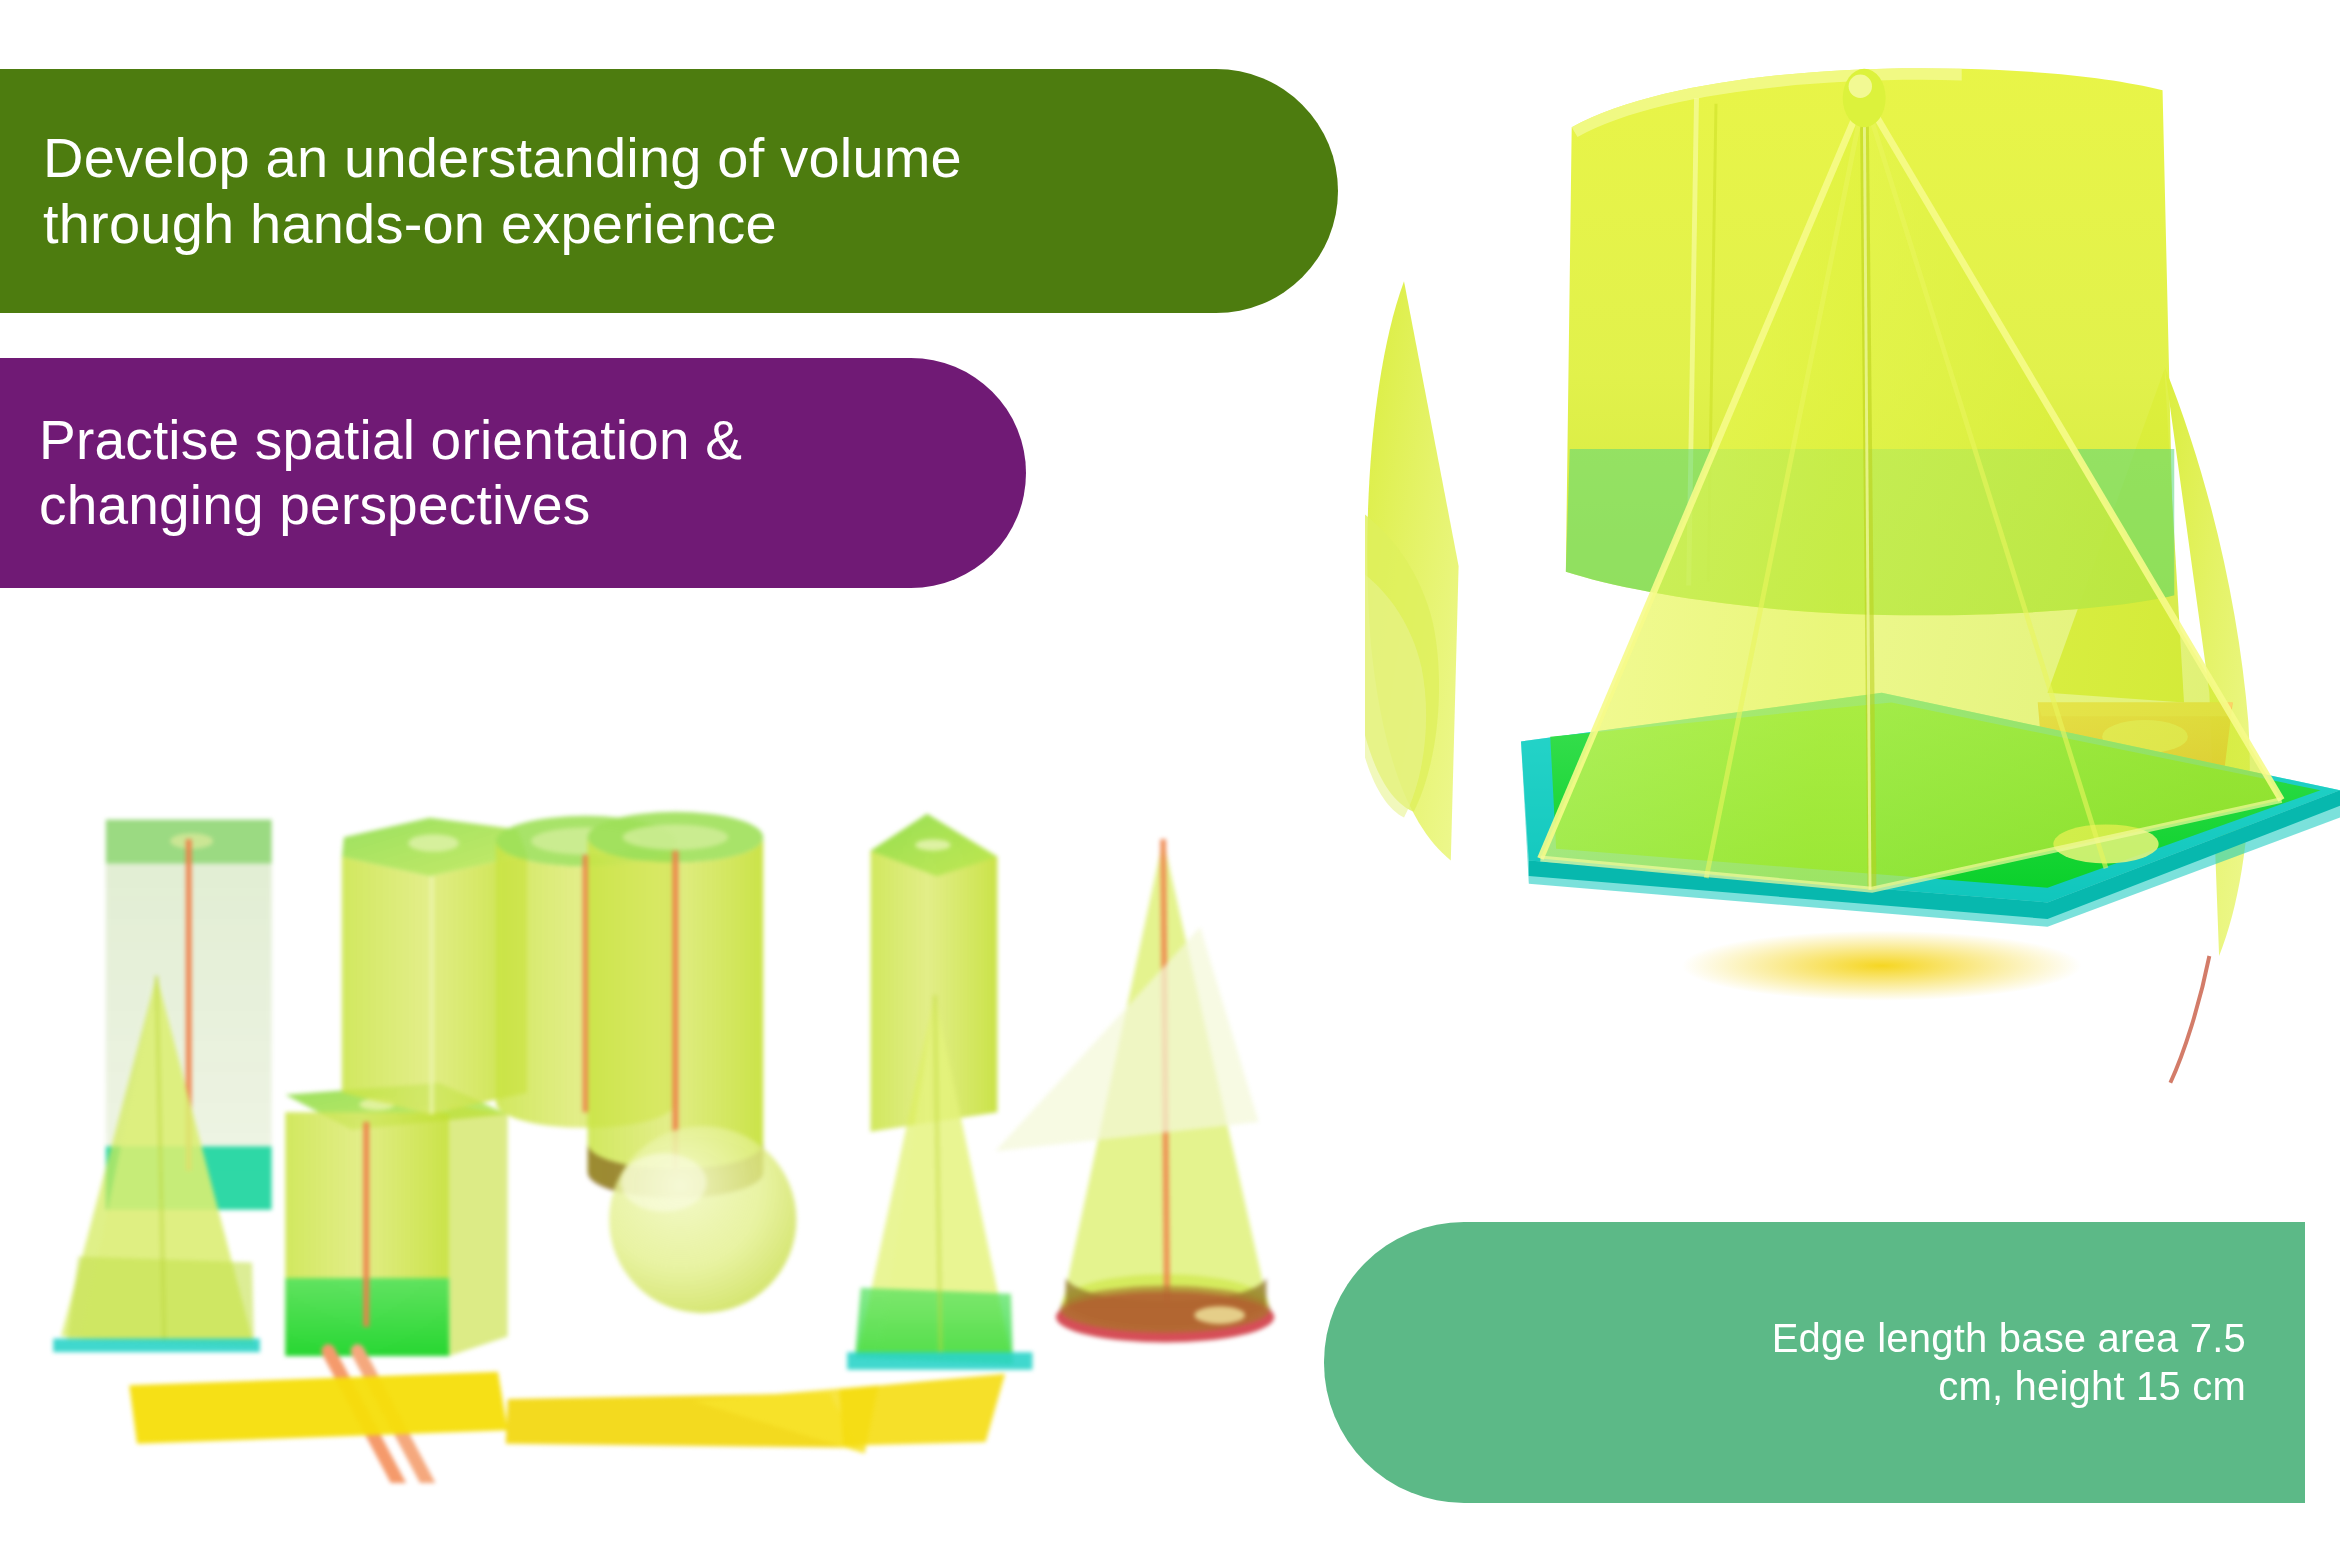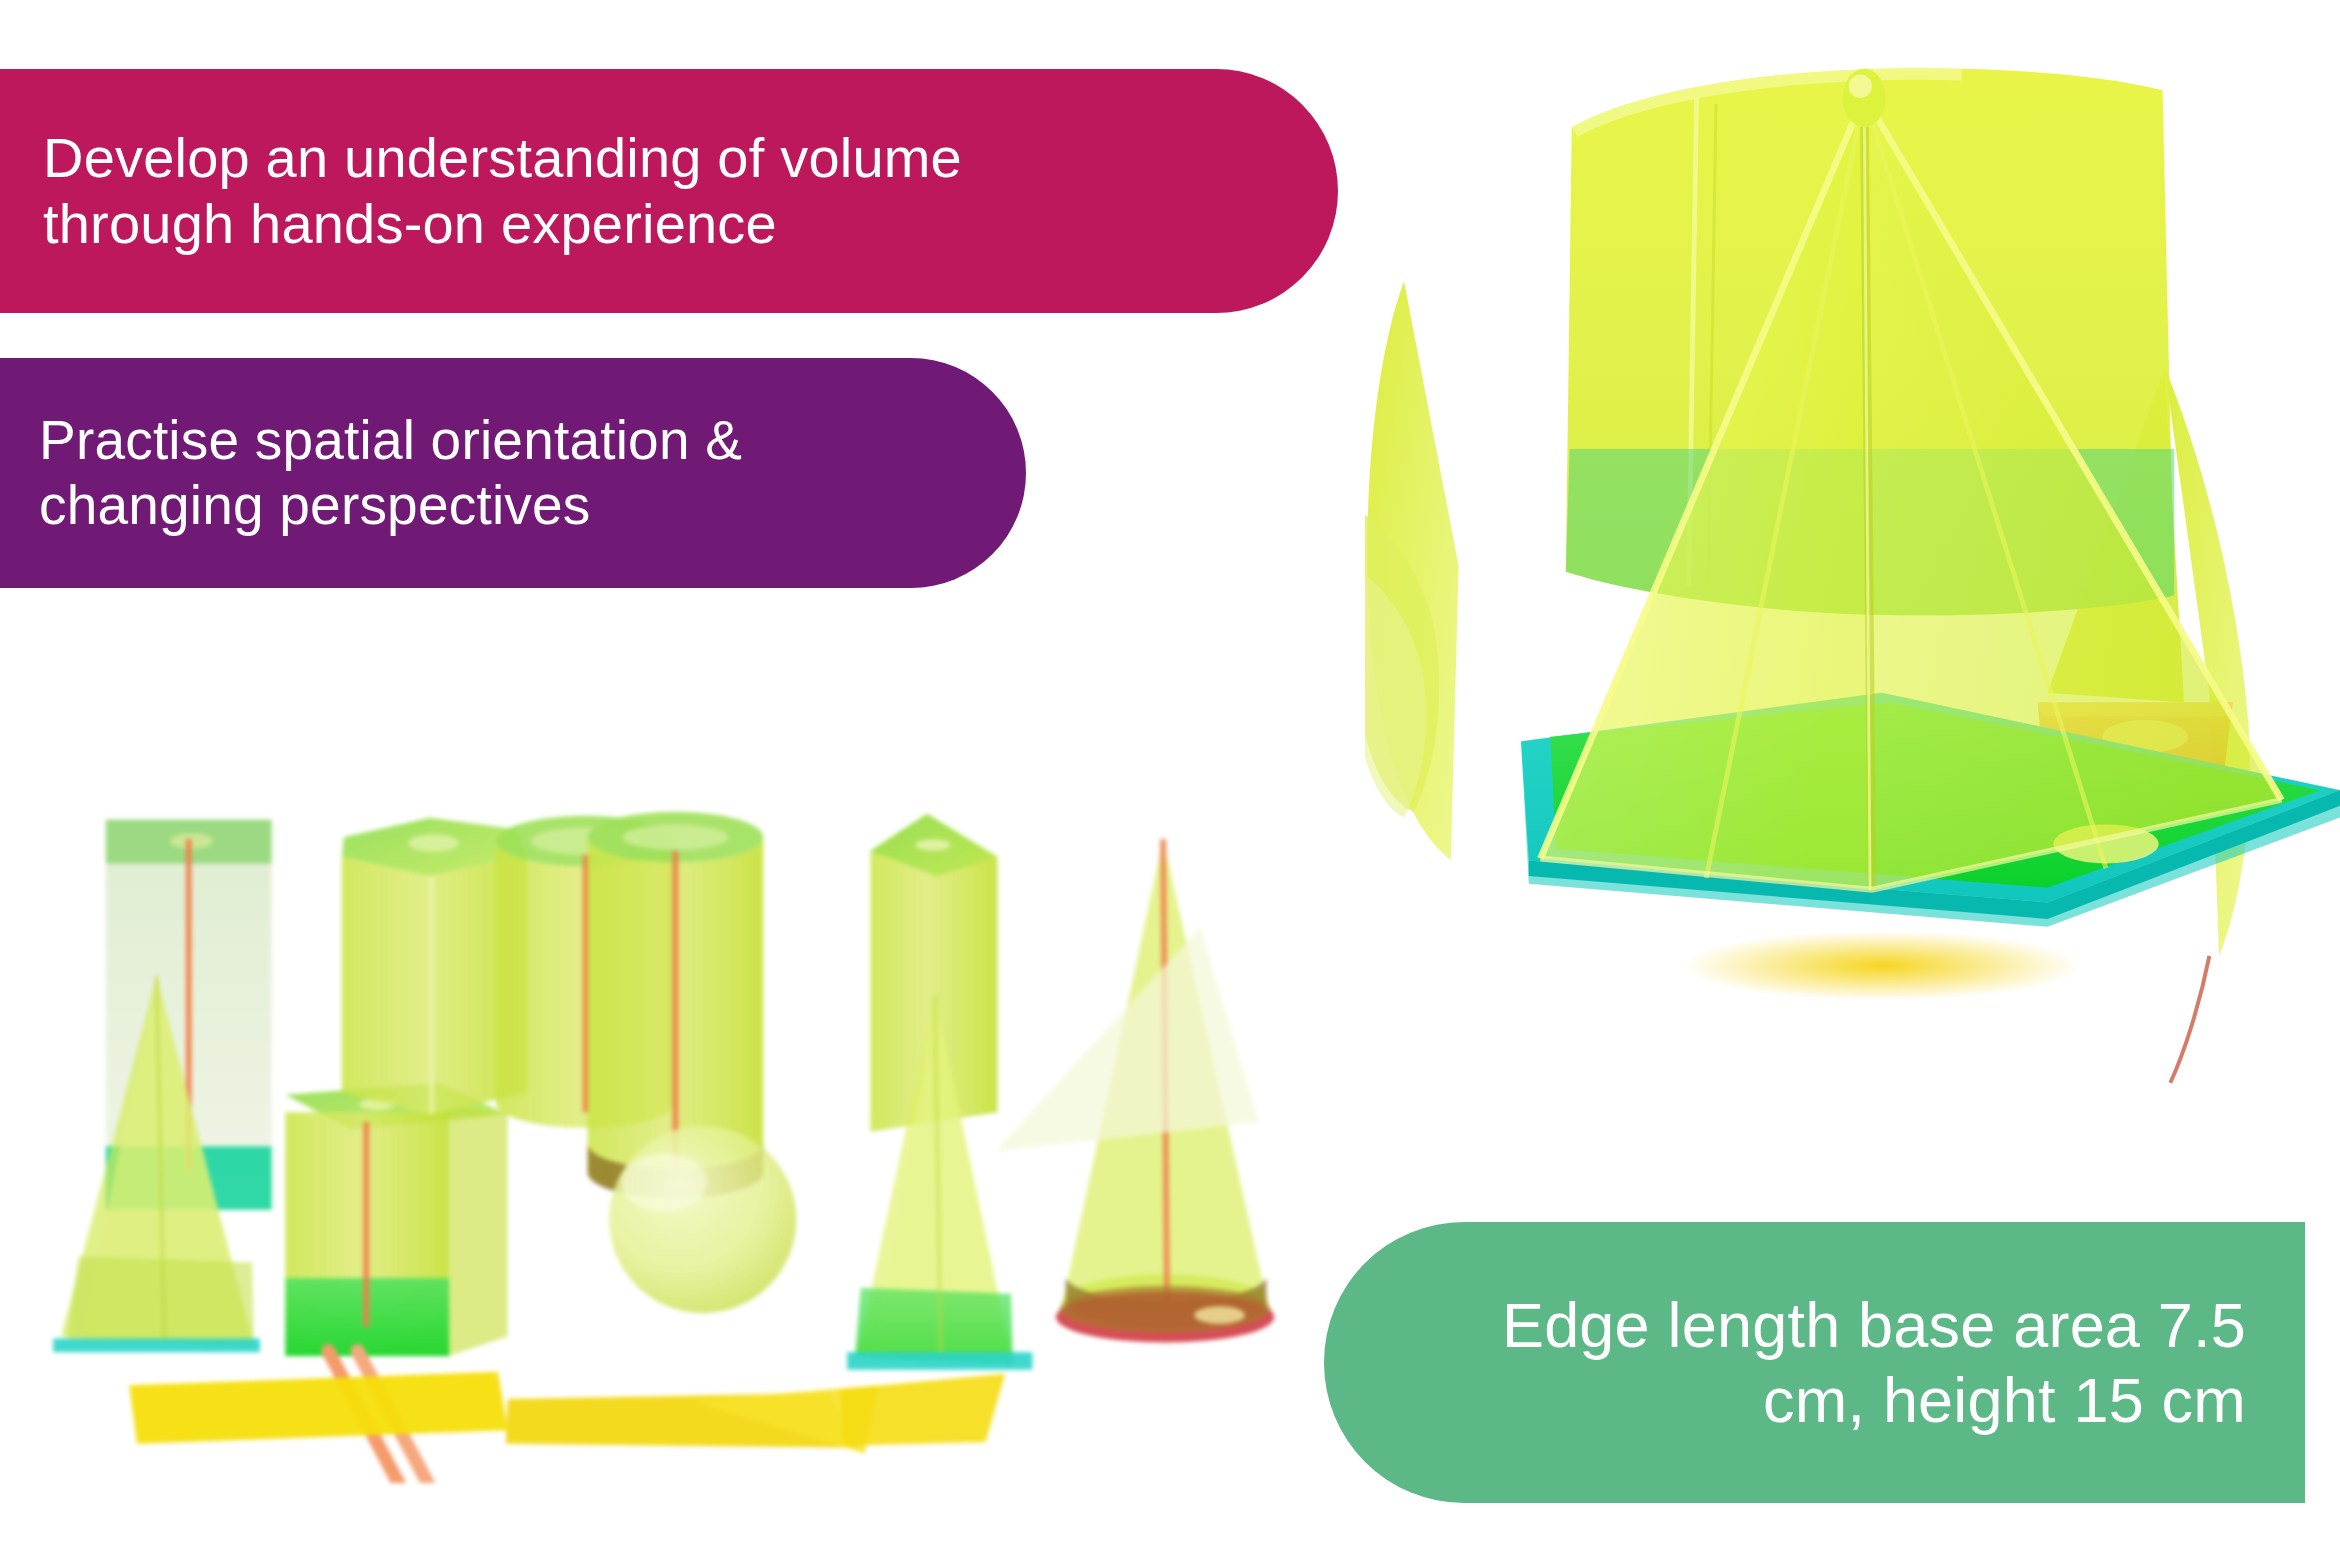--- a/index.html
+++ b/index.html
@@ -28,21 +28,21 @@
     line-height: 1.18;
     font-weight: 400;
     letter-spacing: 0.2px;
   }
 
   #banner-blue {
     left: 0;
     top: 69px;
     width: 1338px;
     height: 244px;
-    background: #be185d;
+    background: #4d7c0f;
     border-radius: 0 122px 122px 0;
     padding-left: 43px;
     padding-right: 78px;
   }
   #banner-blue .pill-text { font-size: 56px; }
 
   #banner-purple {
     left: 0;
     top: 358px;
     width: 1026px;
@@ -59,21 +59,21 @@
     top: 1222px;
     width: 981px;
     height: 281px;
     background: #5cb987;
     border-radius: 140px 0 0 140px;
     padding-left: 117px;
     padding-right: 59px;
     justify-content: flex-end;
   }
   #banner-green .pill-text {
-    font-size: 63px;
+    font-size: 40px;
     text-align: right;
   }
 
   
   .photo {
     position: absolute;
     overflow: visible;
   }
 
   

